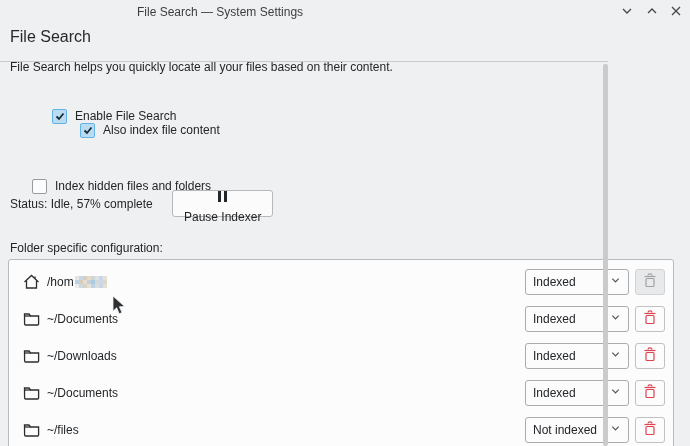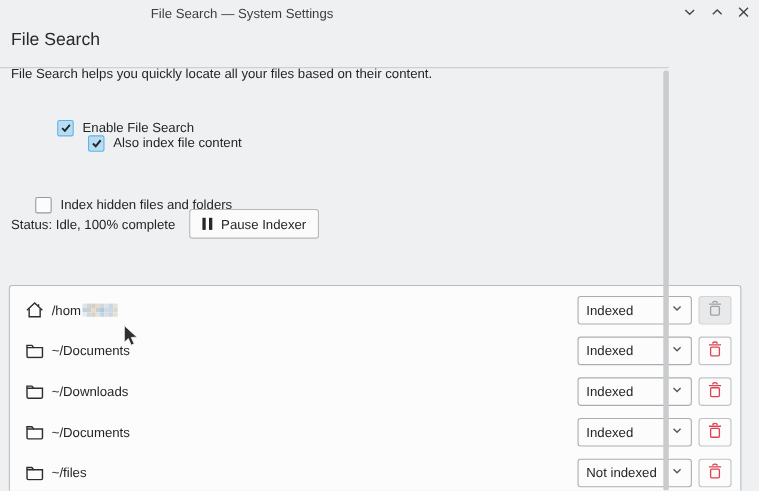--- a/index.html
+++ b/index.html
@@ -28,21 +28,21 @@
   #cb1 { left:13px; top:108px;margin-left:39px; } #cb2 { left:32px; top:122px;padding-left:48px; } #cb3 { left:32px; top:146px;margin-top:32px; }
   .cb-box { width:15px; height:15px; border-radius:2px; background:#fcfcfc; border:1px solid #989b9d;
             display:flex; align-items:center; justify-content:center; }
   .cb-box.checked { background:#b9dcf2; border-color:#62b3e4; }
   .cb-box svg { stroke:#1c2a34; stroke-width:1.8; fill:none; }
 
   
   .status-text { position:absolute; left:10px; top:197px; }
   .pause-btn { position:absolute; left:172px; top:190px; height:27px; padding:0 11px;
                display:flex; align-items:center; gap:8px;
-               background:#fbfbfb; border:1px solid #b6b8ba; border-radius:3px; font-size:12px; color:#232629; cursor:default; }
+               background:#fbfbfb; border:1px solid #b6b8ba; border-radius:3px; font-size:12px; color:#232629; cursor:default;flex-direction:column; }
   .pause-icon { display:flex; gap:3px; }
   .pause-icon i { display:block; width:3px; height:11px; background:#24272a; }
 
   .folders-label { position:absolute; left:10px; top:241px; }
 
   
   .frame { position:absolute; left:8px; top:259px; width:666px; height:195px;
            background:#fcfcfc; border:1px solid #b9bbbd; border-radius:3px; padding-top:3px; }
   .row { display:flex; align-items:center; height:37px; padding-left:14px; padding-right:8px; }
   .row-icon { width:17px; height:16px; margin-right:7px; flex:0 0 auto; }
@@ -110,29 +110,30 @@
           <polyline points="2.5,6.5 5,9 9.5,3.5"></polyline>
         </svg>
     </span>
     <span>Also index file content</span>
   </div>
   <div class="cb-row" id="cb3">
     <span class="cb-box"></span>
     <span>Index hidden files and folders</span>
   </div>
 
-  <div class="status-text">Status: Idle, 100% complete</div>
+  <div class="status-text">Status: Idle, 57% complete</div>
   <div class="pause-btn">
     <span class="pause-icon">
         <i></i>
         <i></i>
       </span>
     <span>Pause Indexer</span>
   </div>
 
+  <div class="folders-label">Folder specific configuration:</div>
 
   <div class="frame">
 
     <div class="row">
       <span class="row-icon">
         <svg width="17" height="16" viewBox="0 0 17 16">
             <polyline points="1.5,8 8.5,1.5 15.5,8"></polyline>
             <polyline points="3.5,6.5 3.5,14 13.5,14 13.5,6.5"></polyline>
             <line x1="12" y1="2.5" x2="12" y2="4.5"></line>
           </svg>

